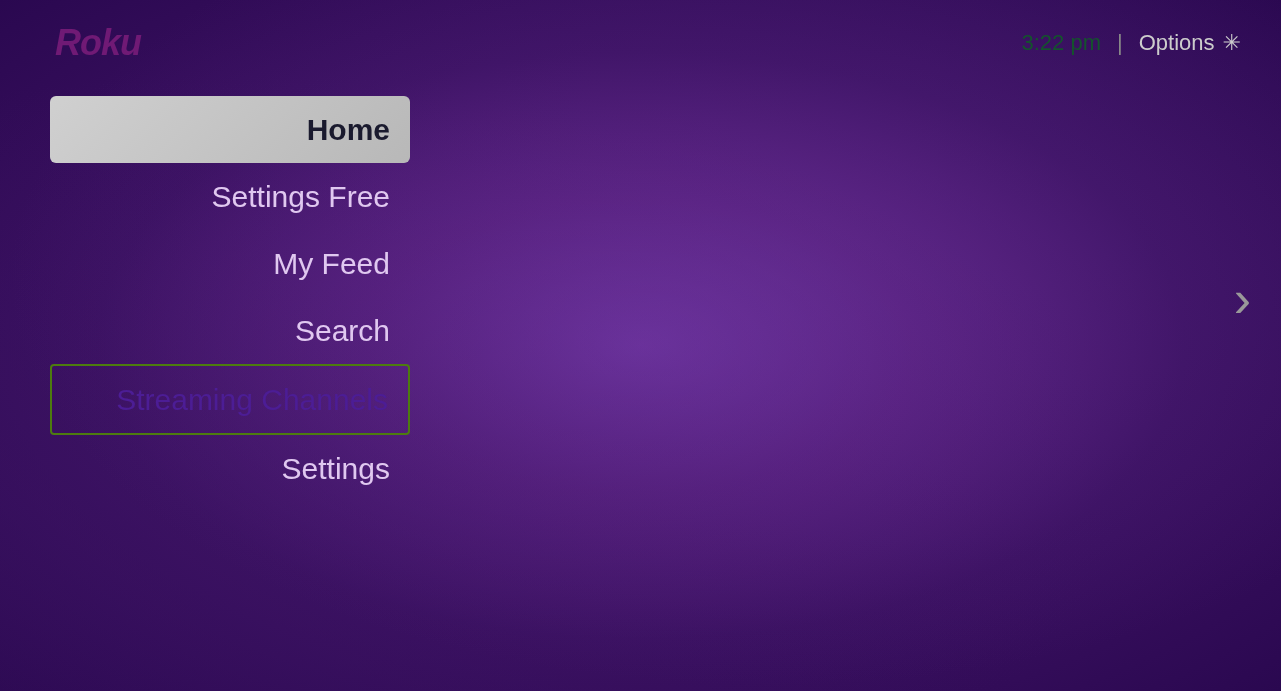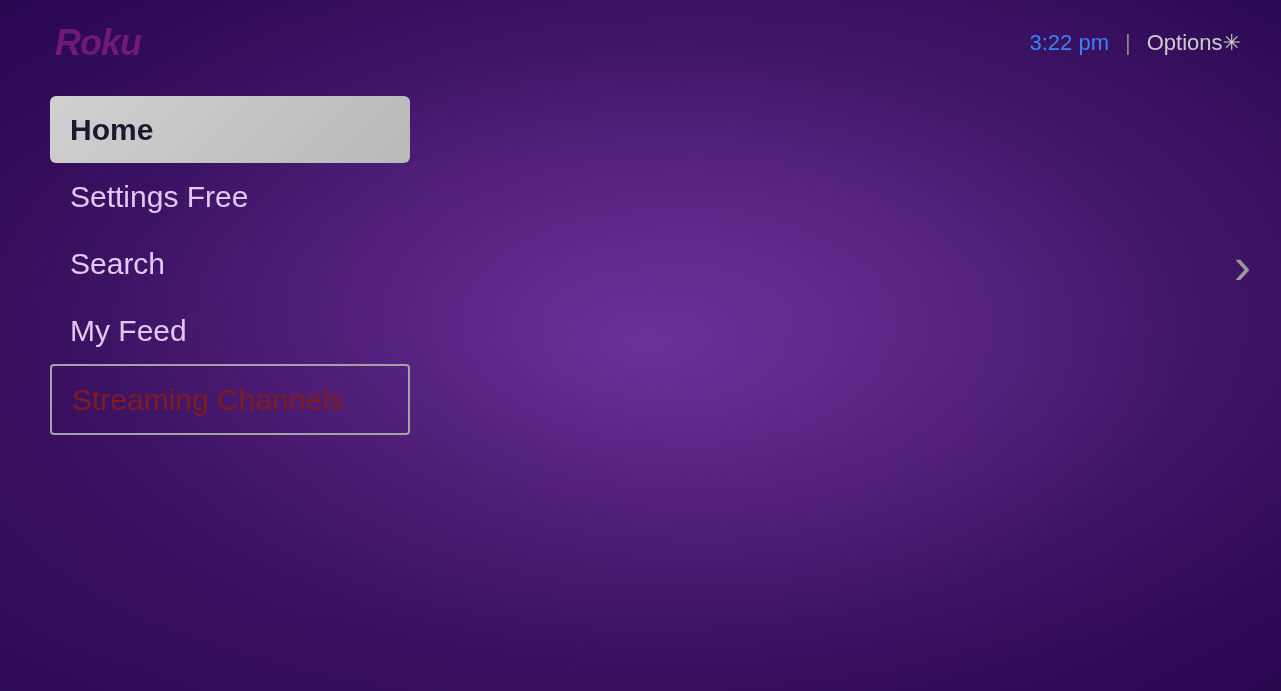--- a/index.html
+++ b/index.html
@@ -45,33 +45,34 @@
       font-family: 'Arial Black', Arial, sans-serif;
     }
 
     .header-right {
       display: flex;
       align-items: center;
       gap: 16px;
     }
 
     .time {
-      color: #3b82f6;
+      color: #14532d;
       font-size: 22px;
       font-weight: 400;
     }
 
     .divider {
       color: #888888;
       font-size: 22px;
     }
 
     .options-btn {
       display: flex;
       align-items: center;
+      gap: 8px;
       color: #cccccc;
       font-size: 22px;
       cursor: pointer;
     }
 
     .options-star {
       font-size: 22px;
       color: #cccccc;
     }
 
@@ -91,32 +92,33 @@
     }
 
     .nav-item {
       padding: 14px 20px;
       font-size: 30px;
       color: #e0c8f0;
       cursor: pointer;
       border-radius: 4px;
       line-height: 1.3;
       font-weight: 400;
+      text-align: right;
     }
 
     .nav-item.active {
       background: linear-gradient(135deg, #d0d0d0 0%, #b8b8b8 100%);
       color: #1a1a2e;
       font-weight: 700;
       border-radius: 6px;
     }
 
     .nav-item.highlighted {
-      border: 2px solid #a3a3a3;
-      color: #7f1d1d;
+      border: 2px solid #4d7c0f;
+      color: #4c1d95;
       background: transparent;
       border-radius: 4px;
     }
 
     .chevron-right {
       position: absolute;
       right: 30px;
       top: 50%;
       transform: translateY(-50%);
       color: #999999;
@@ -143,20 +145,21 @@
       <span class="options-star">✳</span>
     </div>
   </div>
 </div>
 
 <div class="main-content">
   <div class="sidebar">
 
   <div class="nav-item active">Home</div>
       <div class="nav-item">Settings Free</div>
+      <div class="nav-item">My Feed</div>
       <div class="nav-item">Search</div>
-      <div class="nav-item">My Feed</div>
       <div class="nav-item highlighted">Streaming Channels</div>
+      <div class="nav-item">Settings</div>
     </div>
   <div class="content-area">
     <div class="chevron-right">›</div>
   </div>
 </div>
 
 </body></html>

